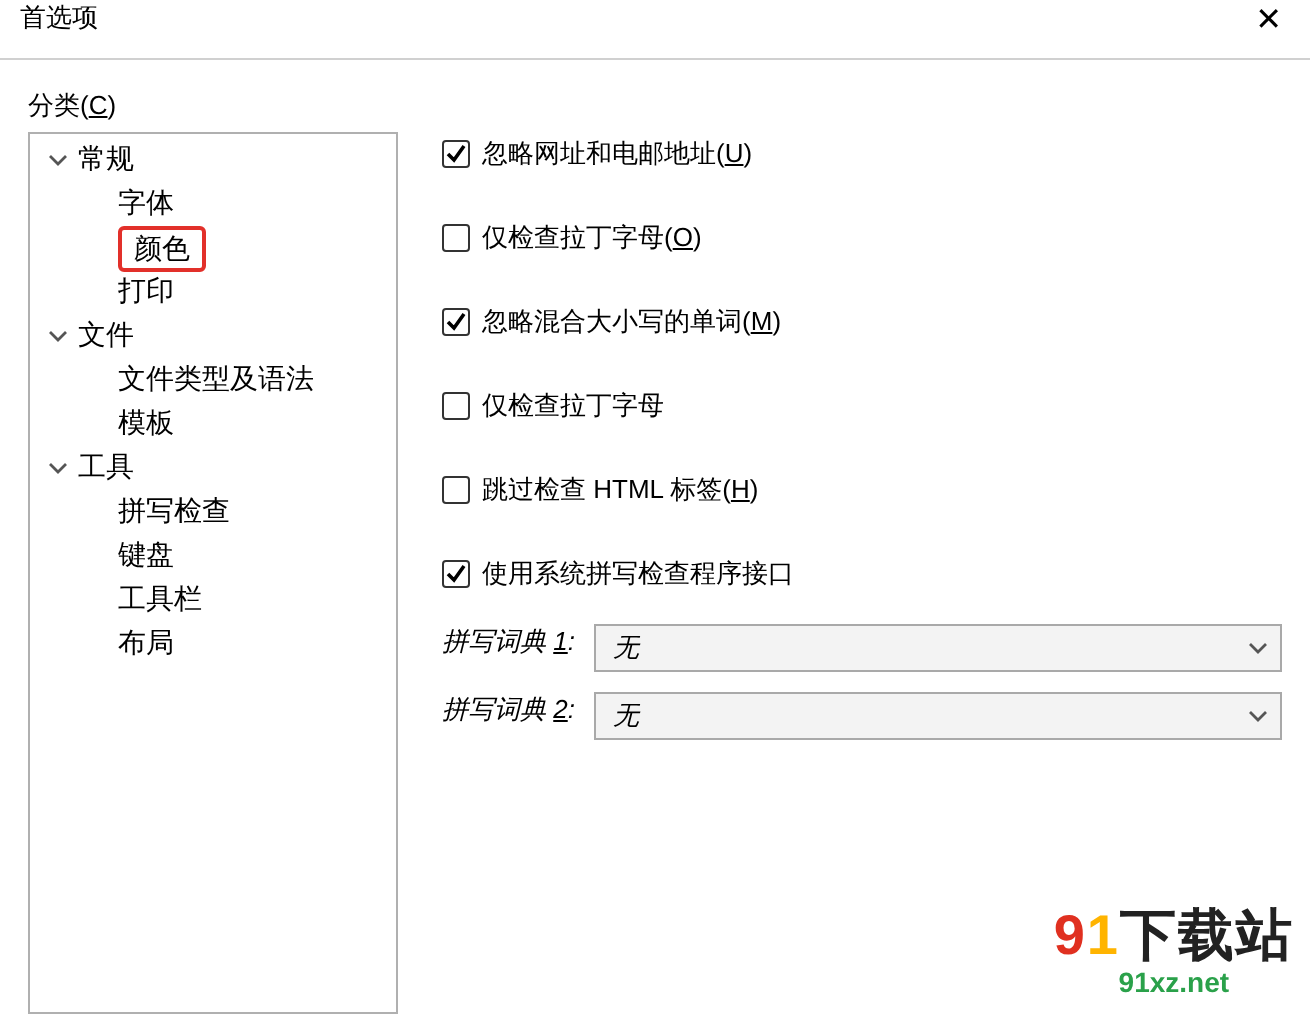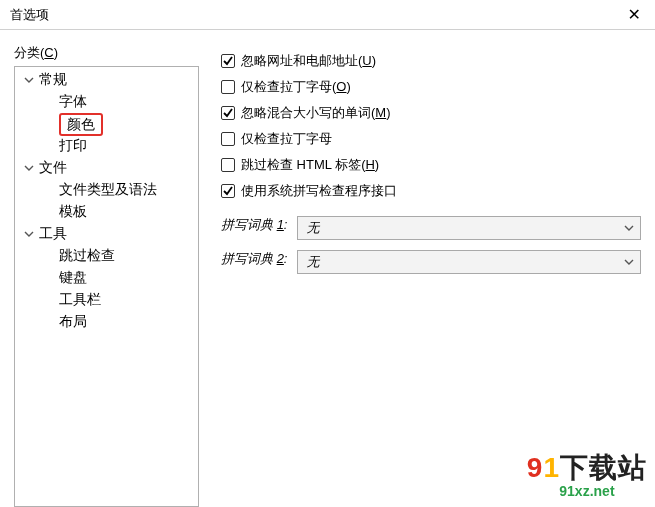--- a/index.html
+++ b/index.html
@@ -11,21 +11,20 @@
     color: #000;
     width: 655px;
     height: 507px;
     overflow: hidden;
     position: relative;
   }
   .titlebar {
     height: 30px;
     border-bottom: 1px solid #d0d0d0;
     display: flex;
-    align-items: center;
     padding: 0 10px;
     justify-content: space-between;
   }
   .titlebar .title { font-size: 13px; }
   .close-x {
     font-size: 16px;
     font-family: Arial;
     cursor: default;
     padding: 0 4px;
   }
@@ -84,20 +83,21 @@
   .right-col {
     flex: 1;
     padding-left: 22px;
     padding-top: 4px;
   }
   .check-row {
     display: flex;
     align-items: center;
     height: 26px;
     gap: 6px;
+    margin-top: 16px;
   }
   .chk {
     width: 14px;
     height: 14px;
     border: 1px solid #333;
     border-radius: 2px;
     display: inline-flex;
     align-items: center;
     justify-content: center;
     background: #fff;
@@ -205,21 +205,21 @@
       <div class="tree-row">
         <span class="twisty">
           <svg width="10" height="10" viewBox="0 0 10 10">
               <path d="M1 3 L5 7 L9 3" fill="none" stroke="#555" stroke-width="1.4"></path>
             </svg>
         </span>
         <span>工具</span>
       </div>
       <div class="tree-row child">
         <span class="indent"></span>
-          <span>跳过检查</span>
+          <span>拼写检查</span>
       </div>
       <div class="tree-row child">
         <span class="indent"></span>
           <span>键盘</span>
       </div>
       <div class="tree-row child">
         <span class="indent"></span>
           <span>工具栏</span>
       </div>
       <div class="tree-row child">

